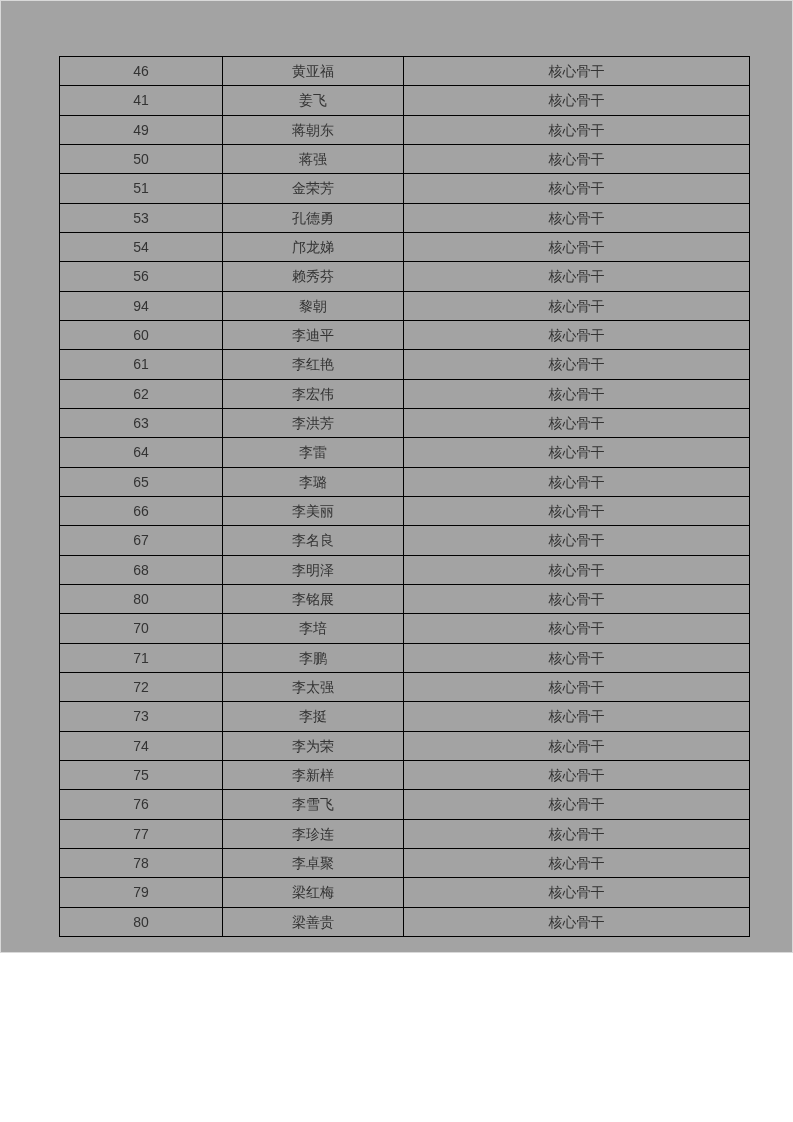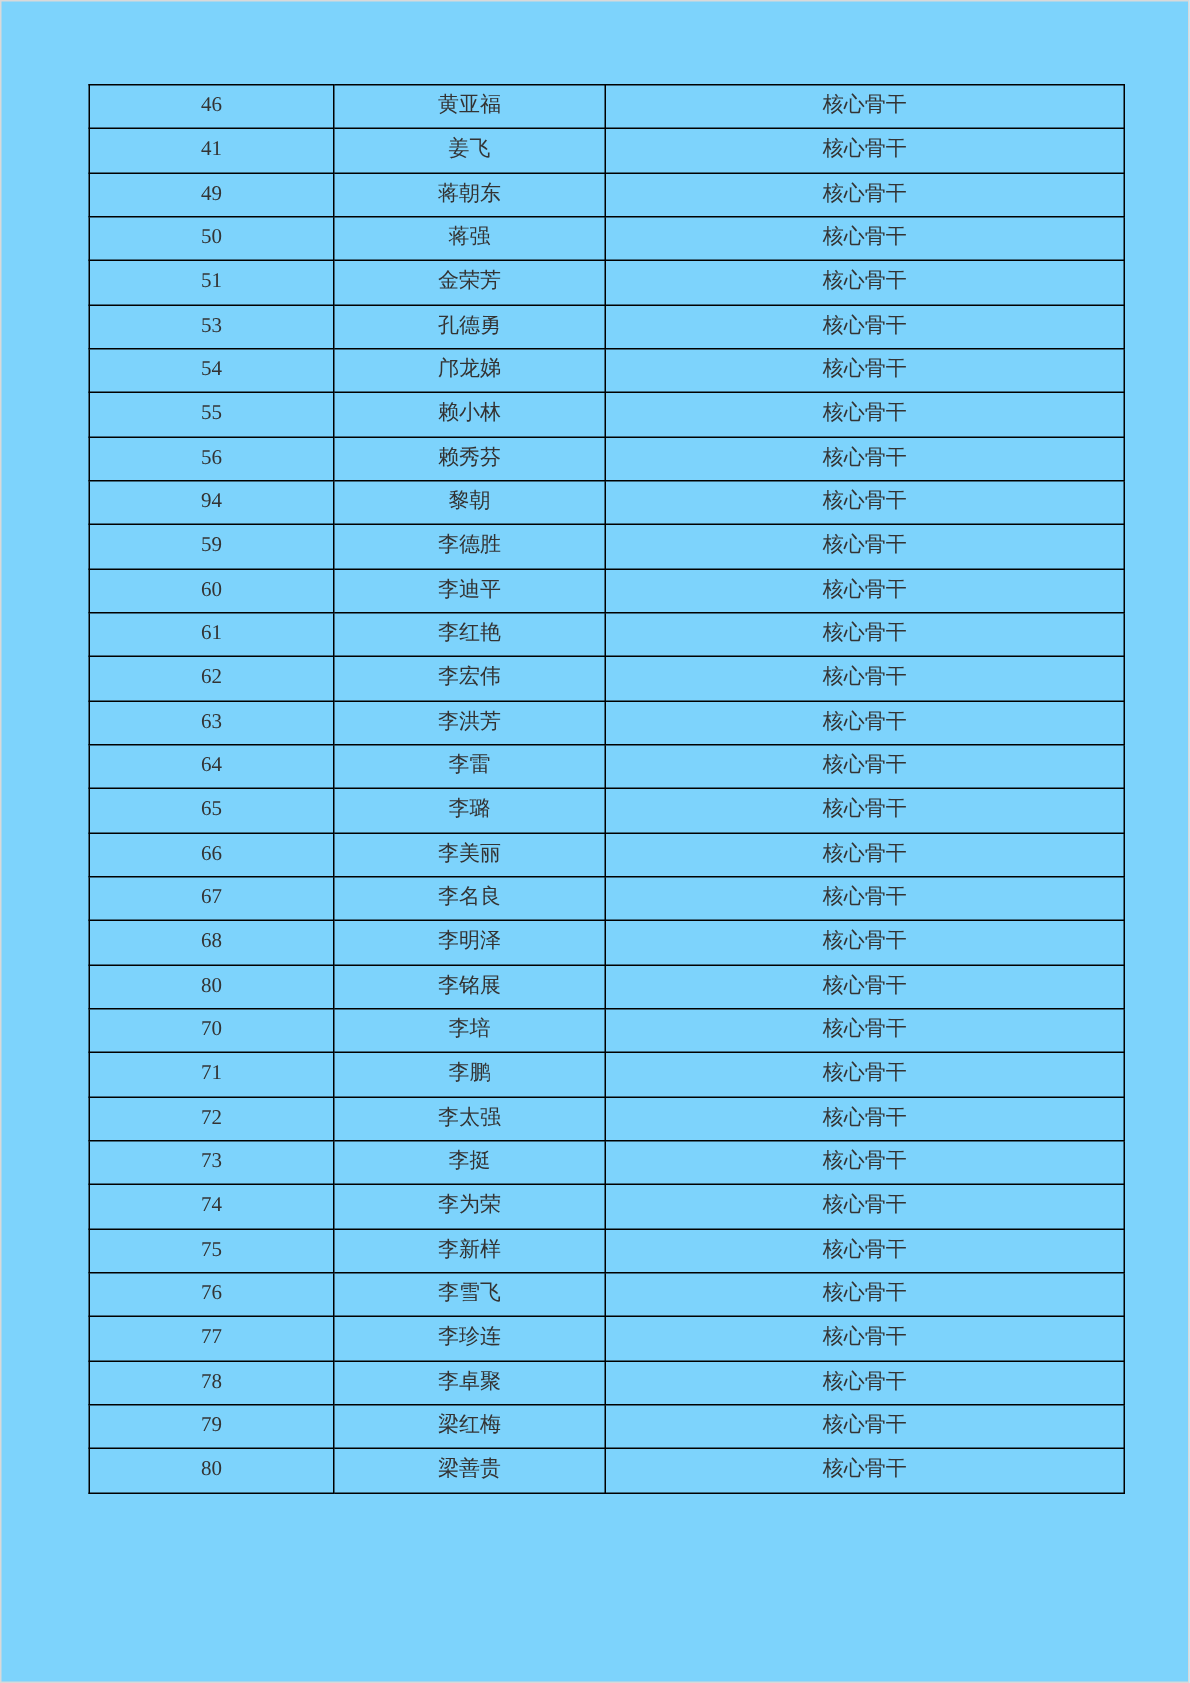--- a/index.html
+++ b/index.html
@@ -3,25 +3,25 @@
 <meta charset="utf-8">
 <style>
   html, body {
     margin: 0;
     padding: 0;
     background: #ffffff;
   }
   .page {
     position: relative;
     width: 793px;
-    height: 1122px;
-    background: #7dd3fc;
+    height: 953px;
+    background: #a3a3a3;
     box-sizing: border-box;
     border: 1px solid #d9d9d9;
-    font-family: Liberation Serif, serif;
+    font-family: Liberation Sans, sans-serif;
     overflow: hidden;
   }
   table.roster {
     position: absolute;
     left: 58px;
     top: 55px;
     width: 690px;
     border-collapse: collapse;
     table-layout: fixed;
   }
@@ -83,37 +83,27 @@
           <td>53</td>
           <td>孔德勇</td>
           <td>核心骨干</td>
         </tr>
         <tr>
           <td>54</td>
           <td>邝龙娣</td>
           <td>核心骨干</td>
         </tr>
         <tr>
-          <td>55</td>
-          <td>赖小林</td>
-          <td>核心骨干</td>
-        </tr>
-        <tr>
           <td>56</td>
           <td>赖秀芬</td>
           <td>核心骨干</td>
         </tr>
         <tr>
           <td>94</td>
           <td>黎朝</td>
-          <td>核心骨干</td>
-        </tr>
-        <tr>
-          <td>59</td>
-          <td>李德胜</td>
           <td>核心骨干</td>
         </tr>
         <tr>
           <td>60</td>
           <td>李迪平</td>
           <td>核心骨干</td>
         </tr>
         <tr>
           <td>61</td>
           <td>李红艳</td>

